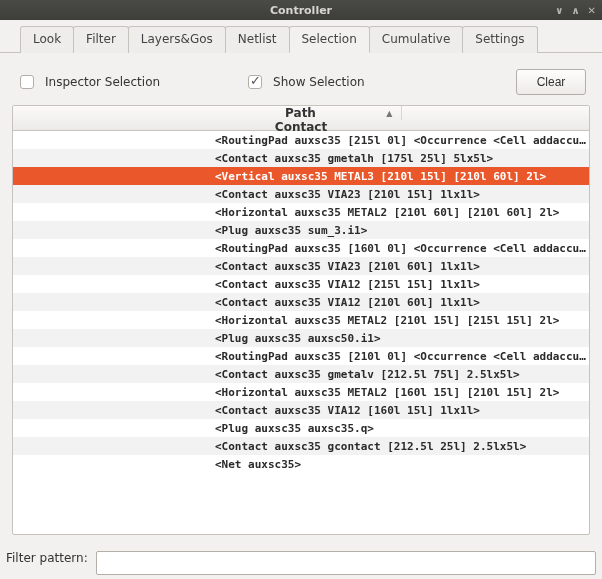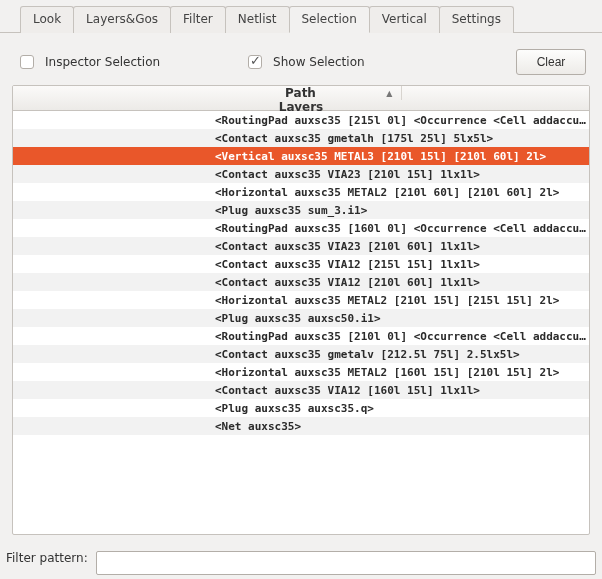--- a/index.html
+++ b/index.html
@@ -207,28 +207,36 @@
     background: #fff;
     padding: 0 6px;
     font-size: 12px;
   }
 </style>
 </head>
 <body>
 
 <div class="window">
 
+  <div class="titlebar">
+    <span class="title-text">Controller</span>
+    <div class="win-controls">
+      <span>∨</span>
+      <span>∧</span>
+      <span>✕</span>
+    </div>
+  </div>
 
   <div class="tabs" id="tabs-container">
       <div class="tab">Look</div>
+      <div class="tab">Filter</div>
       <div class="tab">Layers&amp;Gos</div>
-      <div class="tab">Filter</div>
       <div class="tab">Netlist</div>
       <div class="tab active">Selection</div>
-      <div class="tab">Vertical</div>
+      <div class="tab">Cumulative</div>
       <div class="tab">Settings</div>
     </div>
 
   <div class="tab-content">
 
     <div class="toolbar-row">
       <label class="chk">
         <input type="checkbox" id="chk-cum" style="">
         <span>Inspector Selection</span>
       </label>
@@ -241,21 +249,21 @@
       <button class="btn-clear">Clear</button>
     </div>
 
     <div class="table-wrap">
       <div class="thead">
         <div class="th-path">
           <span>Path</span>
           <span class="sort">▲</span>
         </div>
         <div class="th-entity">
-          <span>Layers</span>
+          <span>Contact</span>
         </div>
       </div>
       <div class="tbody" id="tbody">
           <div class="row">
             <div class="cell-path"></div>
             <div class="cell-entity">&lt;RoutingPad auxsc35 [215l 0l] &lt;Occurrence &lt;Cell addaccu…</div>
           </div>
           <div class="row">
             <div class="cell-path"></div>
             <div class="cell-entity">&lt;Contact auxsc35 gmetalh [175l 25l] 5lx5l&gt;</div>
@@ -312,20 +320,24 @@
             <div class="cell-path"></div>
             <div class="cell-entity">&lt;Horizontal auxsc35 METAL2 [160l 15l] [210l 15l] 2l&gt;</div>
           </div>
           <div class="row">
             <div class="cell-path"></div>
             <div class="cell-entity">&lt;Contact auxsc35 VIA12 [160l 15l] 1lx1l&gt;</div>
           </div>
           <div class="row">
             <div class="cell-path"></div>
             <div class="cell-entity">&lt;Plug auxsc35 auxsc35.q&gt;</div>
+          </div>
+          <div class="row">
+            <div class="cell-path"></div>
+            <div class="cell-entity">&lt;Contact auxsc35 gcontact [212.5l 25l] 2.5lx5l&gt;</div>
           </div>
           <div class="row">
             <div class="cell-path"></div>
             <div class="cell-entity">&lt;Net auxsc35&gt;</div>
           </div>
         </div>
     </div>
 
   </div>
 

